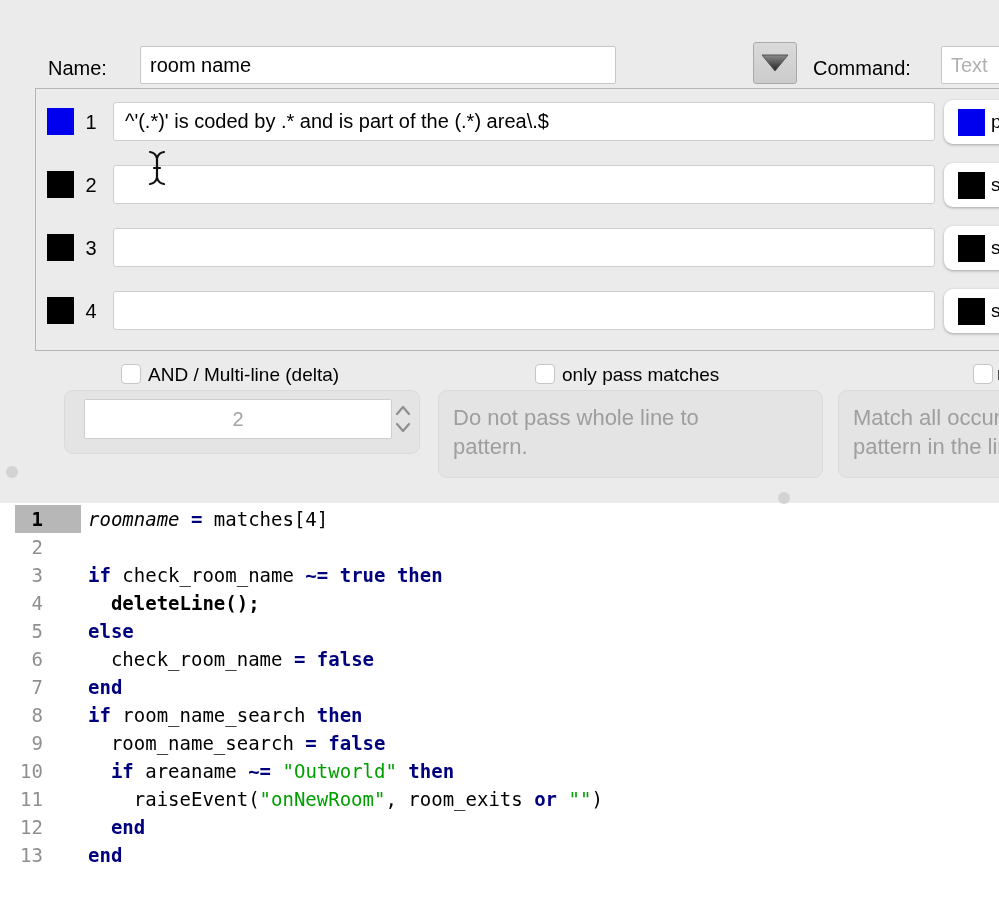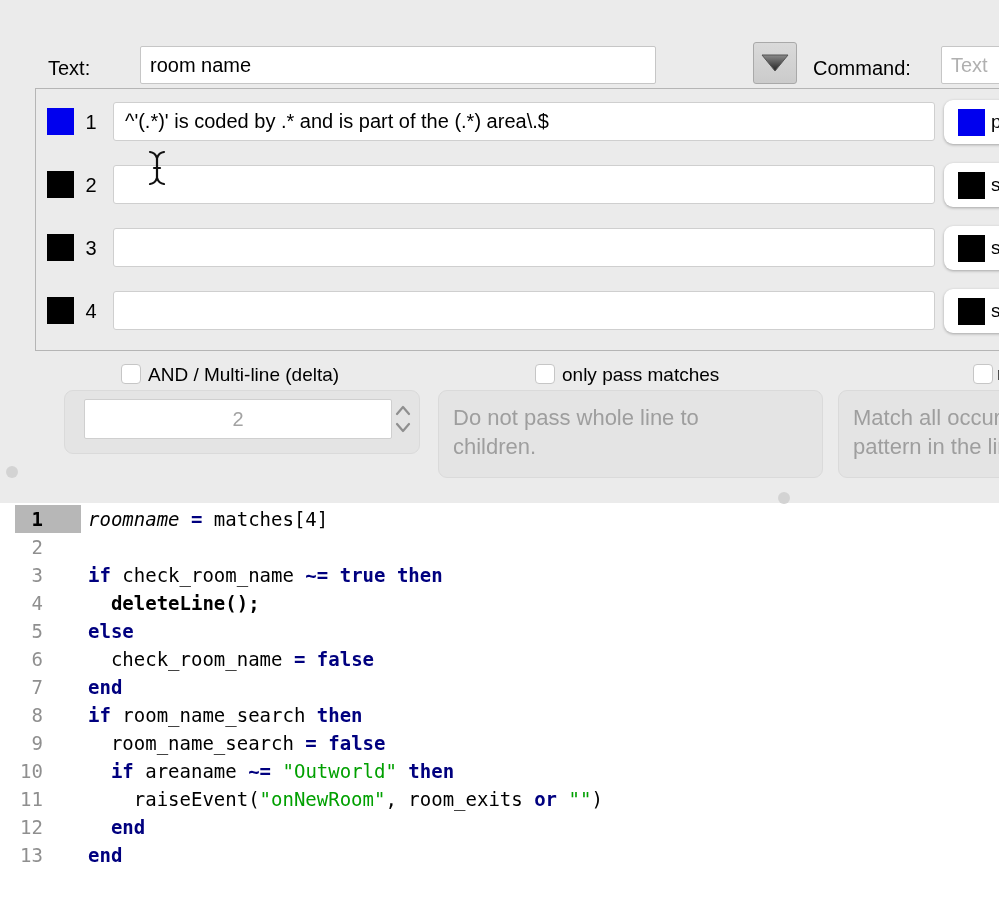--- a/index.html
+++ b/index.html
@@ -4,21 +4,21 @@
 <style>
   html,body{margin:0;padding:0;}
   body{font-family:"Liberation Sans",sans-serif;}
   #app{position:relative;width:999px;height:900px;background:#ebebeb;overflow:hidden;}
 
   
   .lbl{position:absolute;font-size:20px;color:#000;}
   .txtinput{position:absolute;background:#fff;border:1px solid #c6c6c6;border-radius:2px;
     font-family:"Liberation Sans",sans-serif;font-size:20px;color:#000;padding:0 9px;box-sizing:border-box;outline:none;}
   .txtinput::placeholder{color:#b0b0b0;}
-  #name-input{left:140px;top:46px;width:516px;height:38px;}
+  #name-input{left:140px;top:46px;width:476px;height:38px;}
   #command-input{left:941px;top:46px;width:170px;height:38px;}
   #arrow-btn{position:absolute;left:753px;top:42px;width:44px;height:42px;
     background:linear-gradient(180deg,#dadada,#cbcbcb);border:1px solid #a9a9a9;border-radius:3px;
     display:flex;align-items:center;justify-content:center;box-sizing:border-box;}
 
   
   #pattern-box{position:absolute;left:35px;top:88px;width:980px;height:263px;
     border:1px solid #b5b5b5;box-sizing:border-box;background:#ebebeb;}
   .prow{position:absolute;left:0;width:999px;height:46px;}
   .swatch{position:absolute;left:47px;top:9px;width:27px;height:27px;}
@@ -58,21 +58,21 @@
   .lnum{position:absolute;left:0;top:0;width:43px;text-align:right;color:#8f8f8f;}
   .lnum.current{left:15px;width:28px;padding-right:38px;background:#b7b7b7;color:#000;font-weight:bold;}
   .lcode{position:absolute;left:88px;top:0;}
   .tok-keyword{font-weight:bold;}
 </style>
 </head>
 <body>
 
 <div id="app">
 
-  <span class="lbl" style="left:48px;top:57px;">Text:</span>
+  <span class="lbl" style="left:48px;top:57px;">Name:</span>
   <input id="name-input" class="txtinput" type="text" value="room name" style="">
   <div id="arrow-btn">
     <svg width="30" height="22" viewBox="0 0 30 22">
       <defs>
           <linearGradient id="tg" x1="0" y1="0" x2="0" y2="1">
         <stop offset="0" stop-color="#8a8a8a"></stop>
             <stop offset="1" stop-color="#222222"></stop>
       </linearGradient>
         </defs>
       <polygon points="2,3 28,3 15,19" fill="url(#tg)" stroke="#555" stroke-width="1"></polygon>
@@ -146,21 +146,21 @@
         <polyline points="3,23 9,30 15,23"></polyline>
       </g>
     </svg>
   </div>
 
   <span class="cbx" style="left:535px;top:364px;"></span>
   <span class="cblabel" style="left:562px;top:364px;">only pass matches</span>
   <div class="groupbox" style="left:438px;top:390px;width:385px;height:88px;">
     <div class="hint">
       <div>Do not pass whole line to</div>
-      <div>children.</div>
+      <div>pattern.</div>
     </div>
   </div>
 
   <span class="cbx" style="left:973px;top:364px;"></span>
   <span class="cblabel" style="left:997px;top:363px;font-weight:bold;">match all</span>
   <div class="groupbox" style="left:838px;top:390px;width:300px;height:88px;">
     <div class="hint">
       <div>Match all occurrences of the</div>
       <div>pattern in the line.</div>
     </div>

